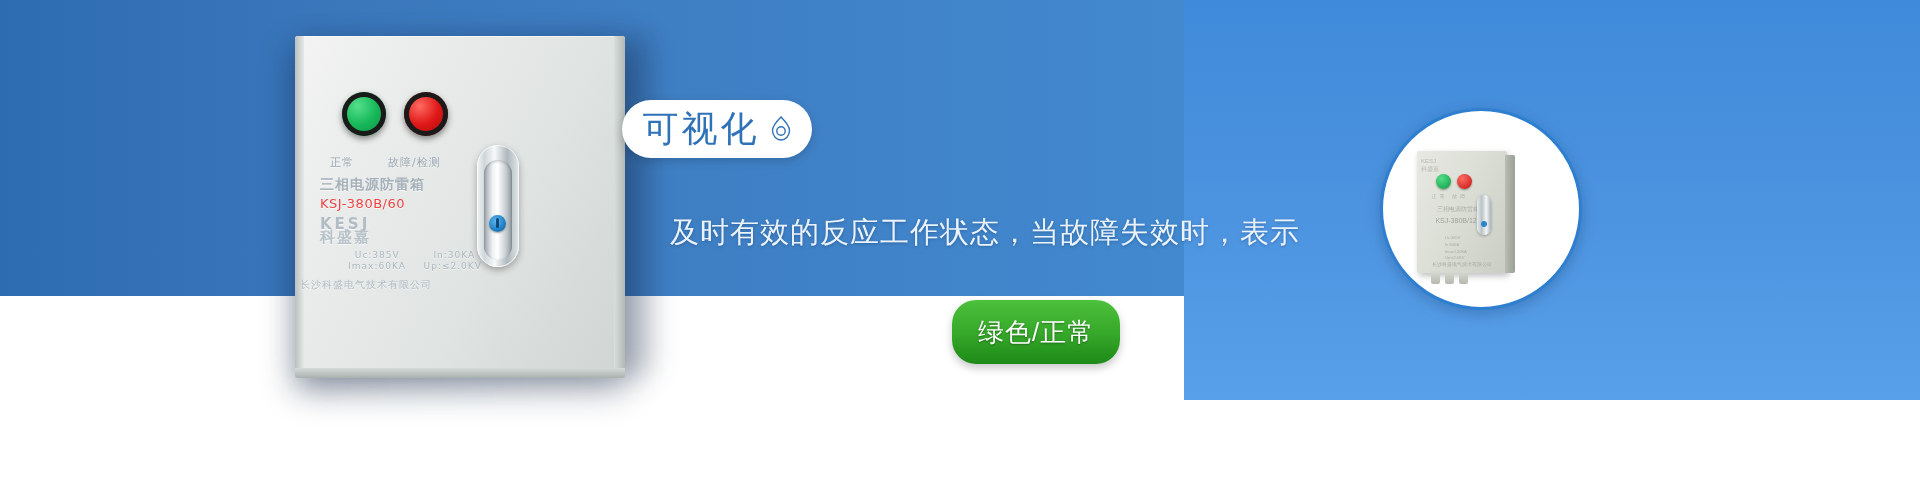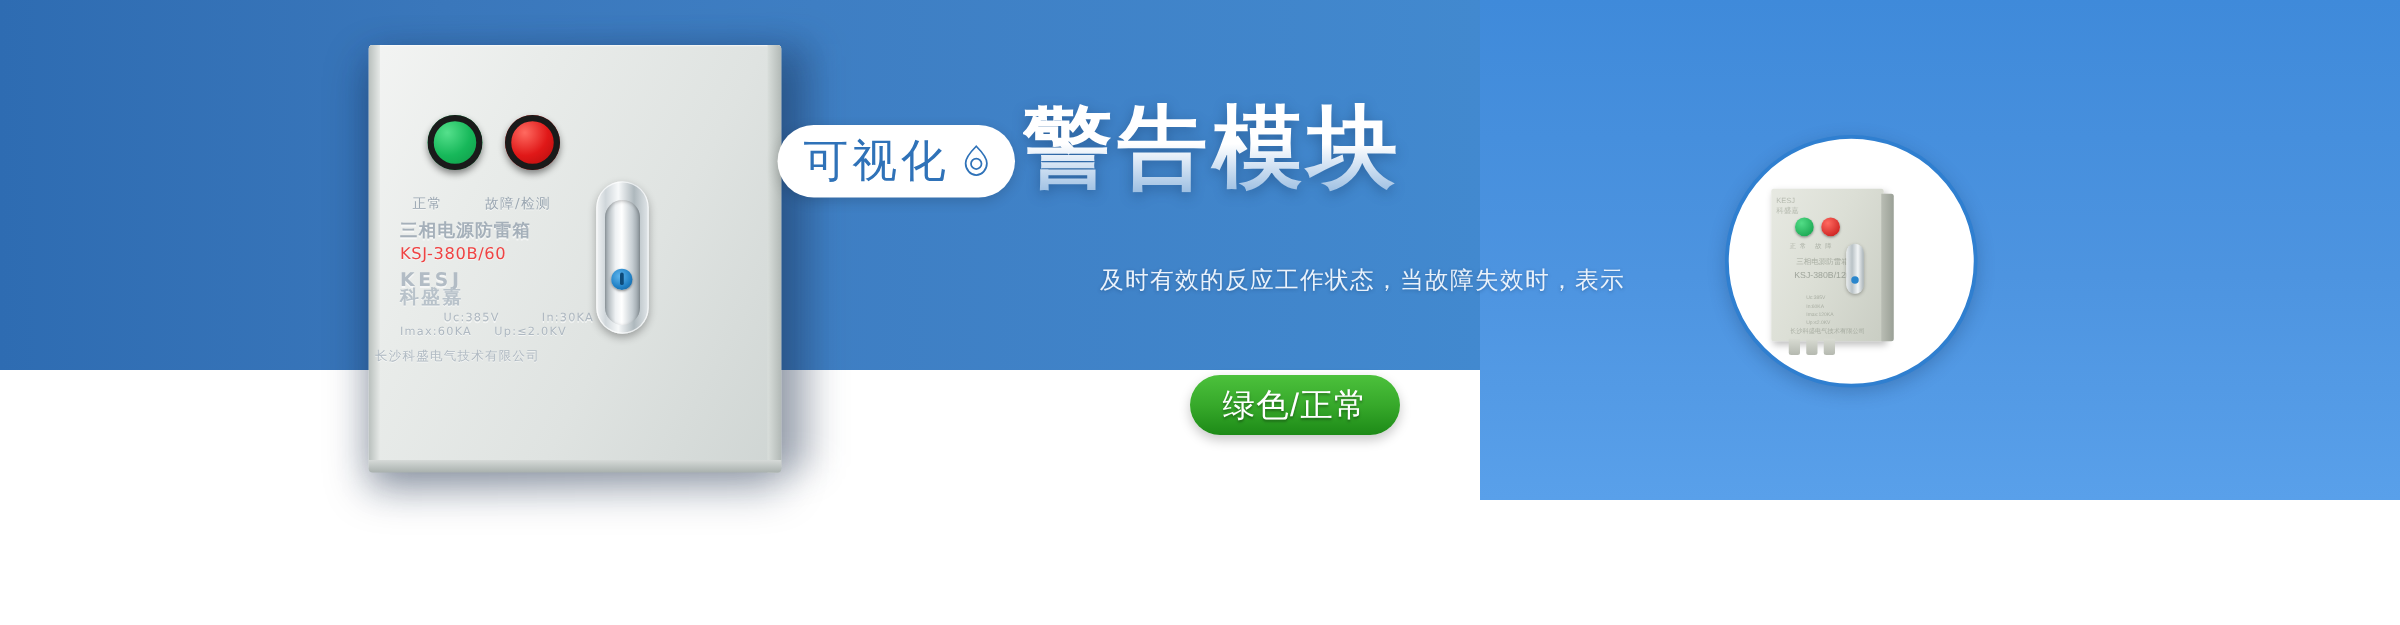--- a/index.html
+++ b/index.html
@@ -58,21 +58,21 @@
 
   .panel-txt{position:absolute;color:#9aa6b0;text-align:left;letter-spacing:1px;
     font-family:"DejaVu Sans","Liberation Sans",sans-serif;text-shadow:0 1px 0 rgba(255,255,255,.6);}
   .lbl-normal{left:330px;top:155px;width:68px;font-size:11px;color:#9ba7b2;}
   .lbl-fault{left:388px;top:155px;width:80px;font-size:11px;color:#9ba7b2;}
   .panel-title{left:320px;top:176px;width:180px;font-size:14px;color:#a5b0ba;font-weight:600;}
   .panel-model{left:320px;top:196px;width:180px;font-size:13px;color:#ef4444;letter-spacing:.5px;}
   .panel-brand-en{left:320px;top:215px;width:180px;font-size:15px;color:#b2bcc5;font-weight:700;letter-spacing:3px;}
   .panel-brand-cn{left:320px;top:228px;width:180px;font-size:15px;color:#b8c2ca;font-weight:700;letter-spacing:2px;}
   .spec-a{left:320px;top:250px;width:190px;font-size:9px;color:#aeb8c1;text-align:center;}
-  .spec-b{left:320px;top:261px;width:190px;font-size:9px;color:#aeb8c1;text-align:left;}
+  .spec-b{left:320px;top:261px;width:190px;font-size:9px;color:#aeb8c1;text-align:center;}
   .panel-company{left:300px;top:278px;width:220px;font-size:10px;color:#b0bac3;}
 
   .handle{
     position:absolute;left:477px;top:145px;width:42px;height:122px;border-radius:21px;
     background:linear-gradient(to right,#f2f4f5 0%,#cfd6da 18%,#f7f9fa 42%,#aeb8bd 72%,#e2e7ea 100%);
     box-shadow:0 3px 7px rgba(0,0,0,.3), inset 0 0 0 1px rgba(255,255,255,.7);
   }
   .handle-inner{
     position:absolute;left:484px;top:160px;width:28px;height:100px;border-radius:14px;
     background:linear-gradient(to right,#9aa4aa 0%,#eef1f3 30%,#ffffff 48%,#c6ced3 78%,#8f999f 100%);
@@ -103,29 +103,29 @@
     background:linear-gradient(to bottom,#ffffff 0%,#ffffff 46%,#cfe0f2 72%,#9dbfe2 100%);
     -webkit-background-clip:text;background-clip:text;color:transparent;
     -webkit-text-fill-color:transparent;
     text-shadow:none;
     filter:drop-shadow(0 3px 5px rgba(10,40,80,.35));
   }
 
   
   .sub{
     position:absolute;left:620px;top:210px;width:680px;text-align:right;
-    color:#eaf2fb;font-size:19px;line-height:1.55;letter-spacing:1px;
+    color:#eaf2fb;font-size:29px;line-height:1.55;letter-spacing:1px;
     text-shadow:0 1px 3px rgba(10,40,80,.35);
   }
   .sub div{white-space:nowrap;}
 
   
   .badges{position:absolute;left:952px;top:300px;display:flex;gap:24px;}
   .badge{
-    height:48px;padding:0 26px;border-radius:24px;display:flex;align-items:center;justify-content:center;
+    height:64px;padding:0 26px;border-radius:24px;display:flex;align-items:center;justify-content:center;
     font-size:26px;color:#ffffff;letter-spacing:1px;
     text-shadow:0 1px 2px rgba(0,0,0,.35);
     box-shadow:0 4px 9px rgba(0,0,0,.22);
   }
   .badge-green{background:linear-gradient(to bottom,#4cc13c 0%,#36a82a 52%,#1d8a17 100%);}
   .badge-red{background:linear-gradient(to bottom,#e8322a 0%,#d4191a 52%,#b00b10 100%);}
 
   
   .circle-wrap{
     position:absolute;left:1380px;top:108px;width:196px;height:196px;border-radius:50%;
@@ -204,21 +204,20 @@
   <div class="pill-vis">
     <span class="pill-vis-text">可视化</span>
     <span class="eye-ic">
       <svg width="22" height="26" viewBox="0 0 22 26">
         <path d="M11 1 C17 7 19.5 11 19.5 14.5 C19.5 19.8 15.5 24 11 24 C6.5 24 2.5 19.8 2.5 14.5 C2.5 11 5 7 11 1 Z" fill="none" stroke="#2f72b8" stroke-width="1.4"></path>
         <circle cx="11" cy="15" r="4.2" fill="none" stroke="#2f72b8" stroke-width="1.4"></circle>
       </svg>
     </span>
   </div>
 
-  <div class="headline">警告模块</div>
 
   <div class="sub">
     <div>及时有效的反应工作状态，当故障失效时，表示</div>
   </div>
 
   <div class="badges">
     <div class="badge badge-green">绿色/正常</div>
   </div>
 
   <div class="circle-wrap">

